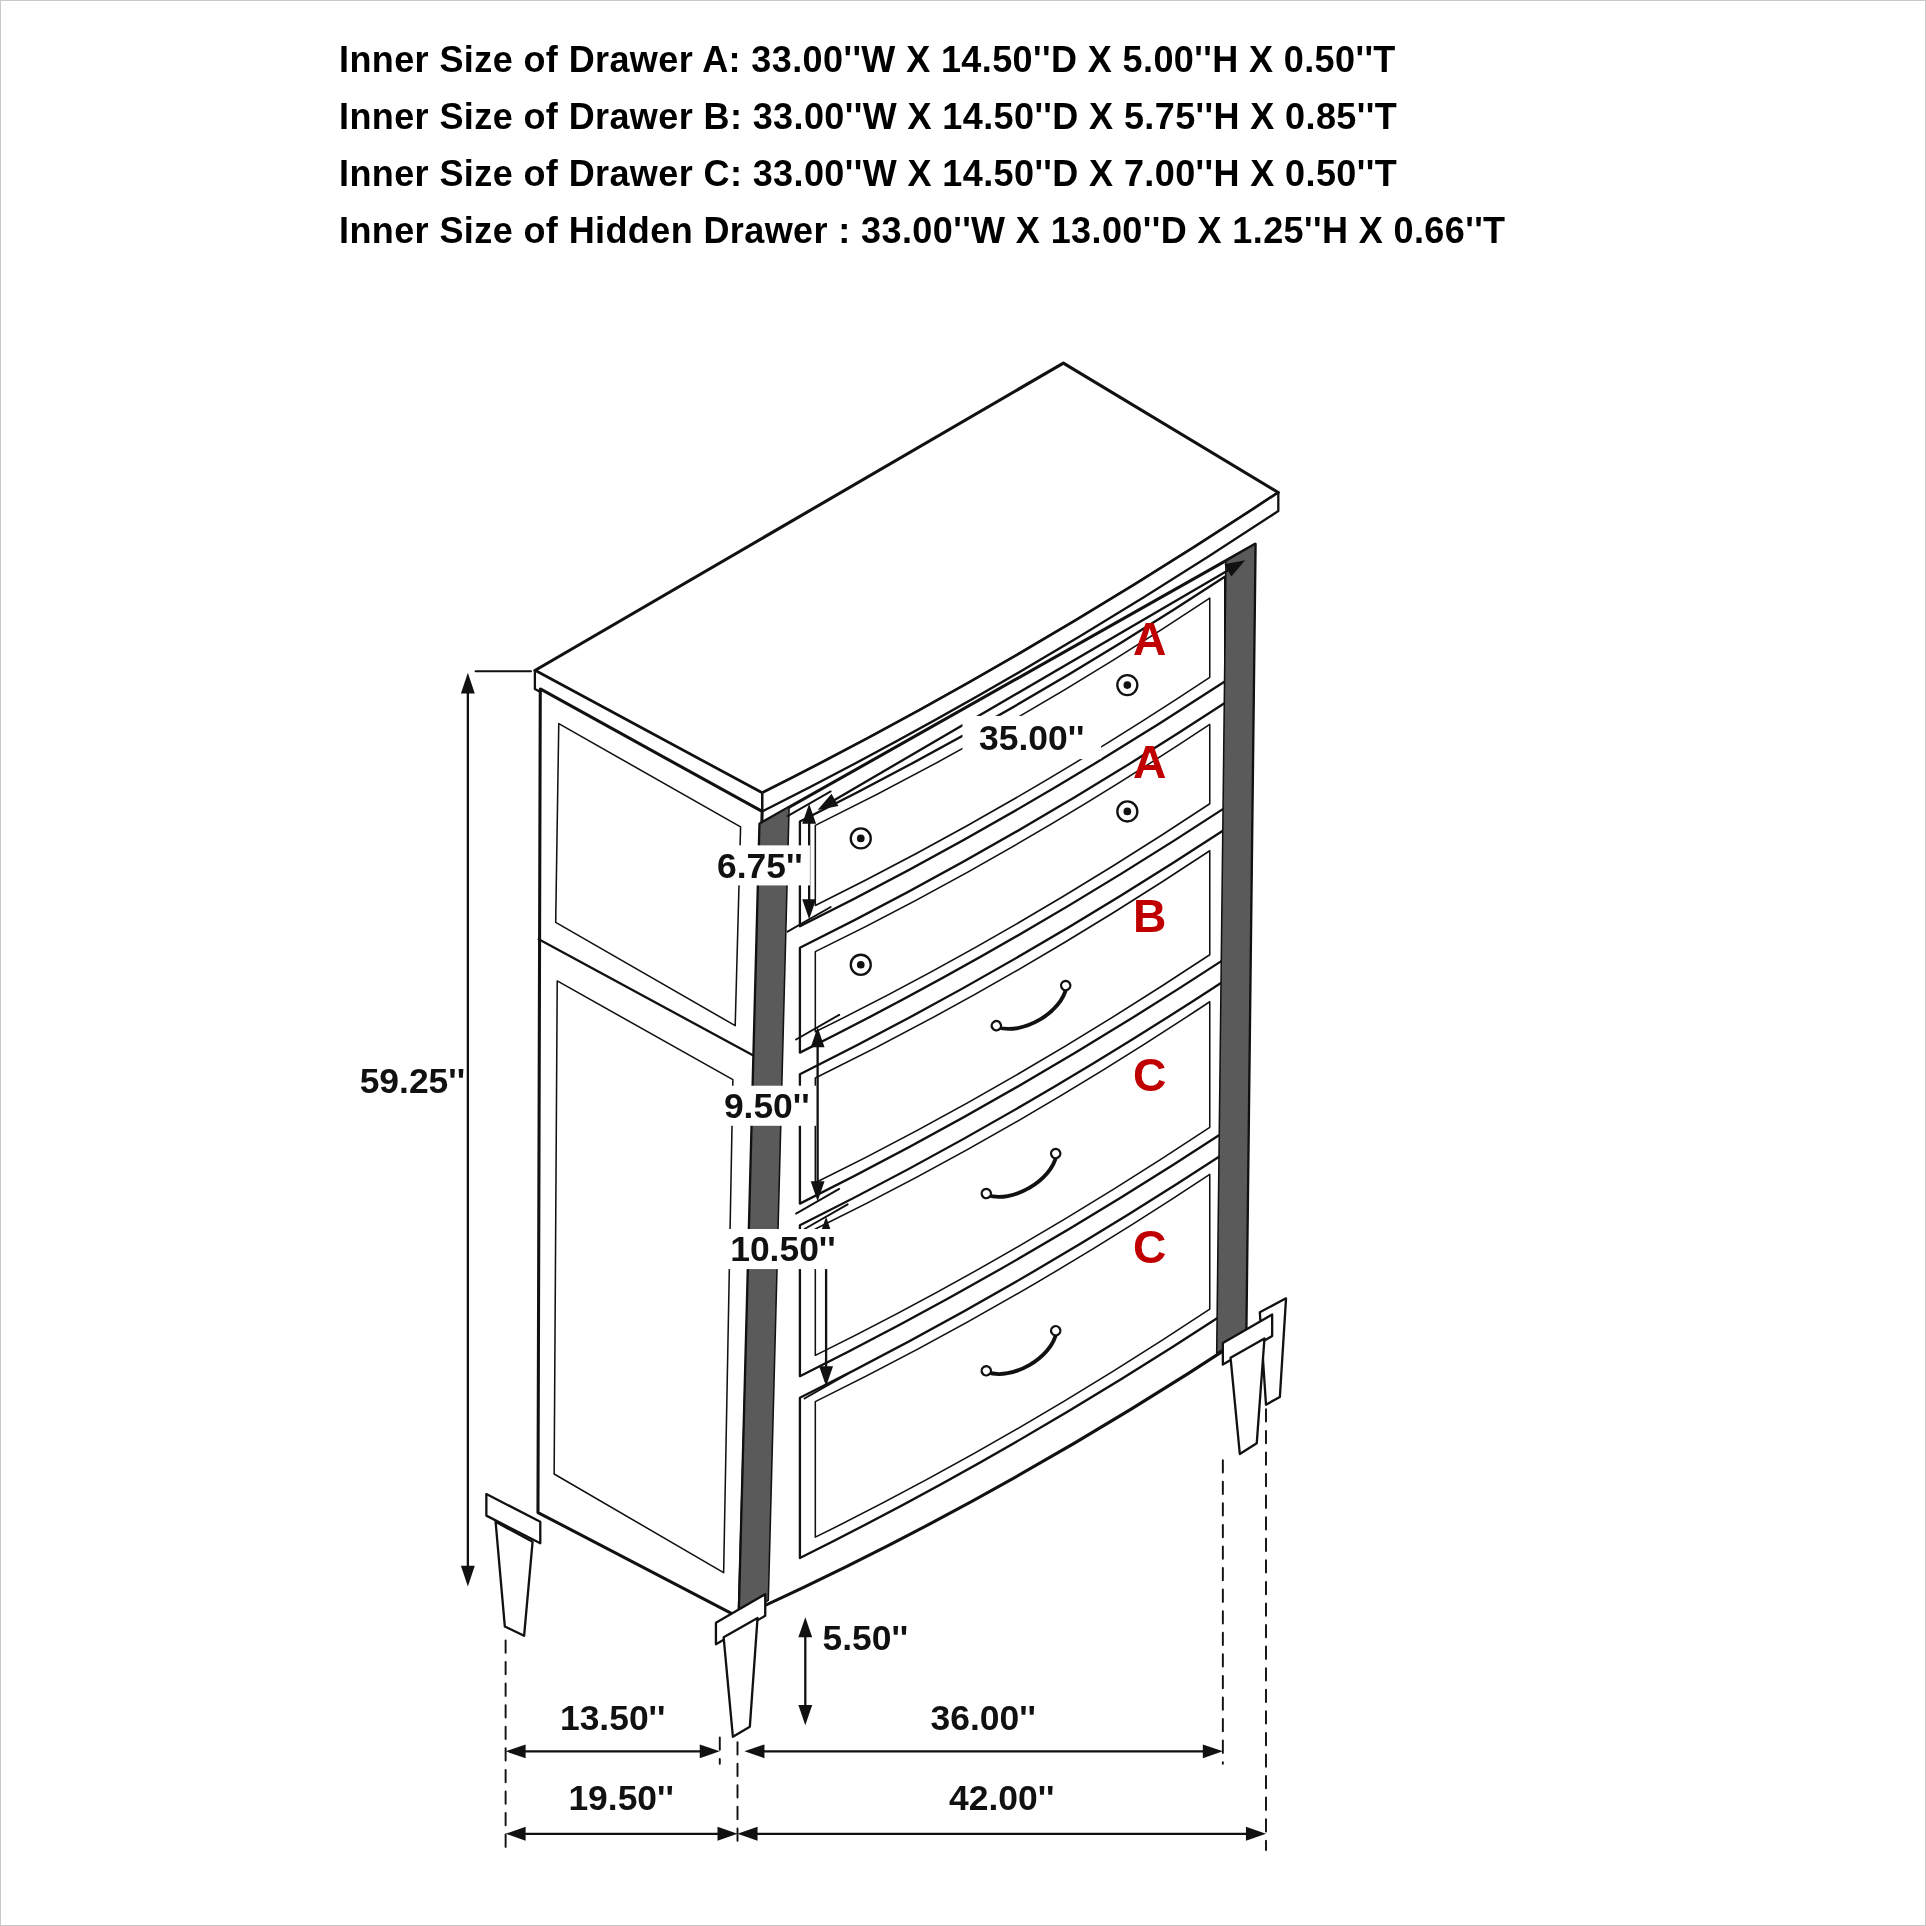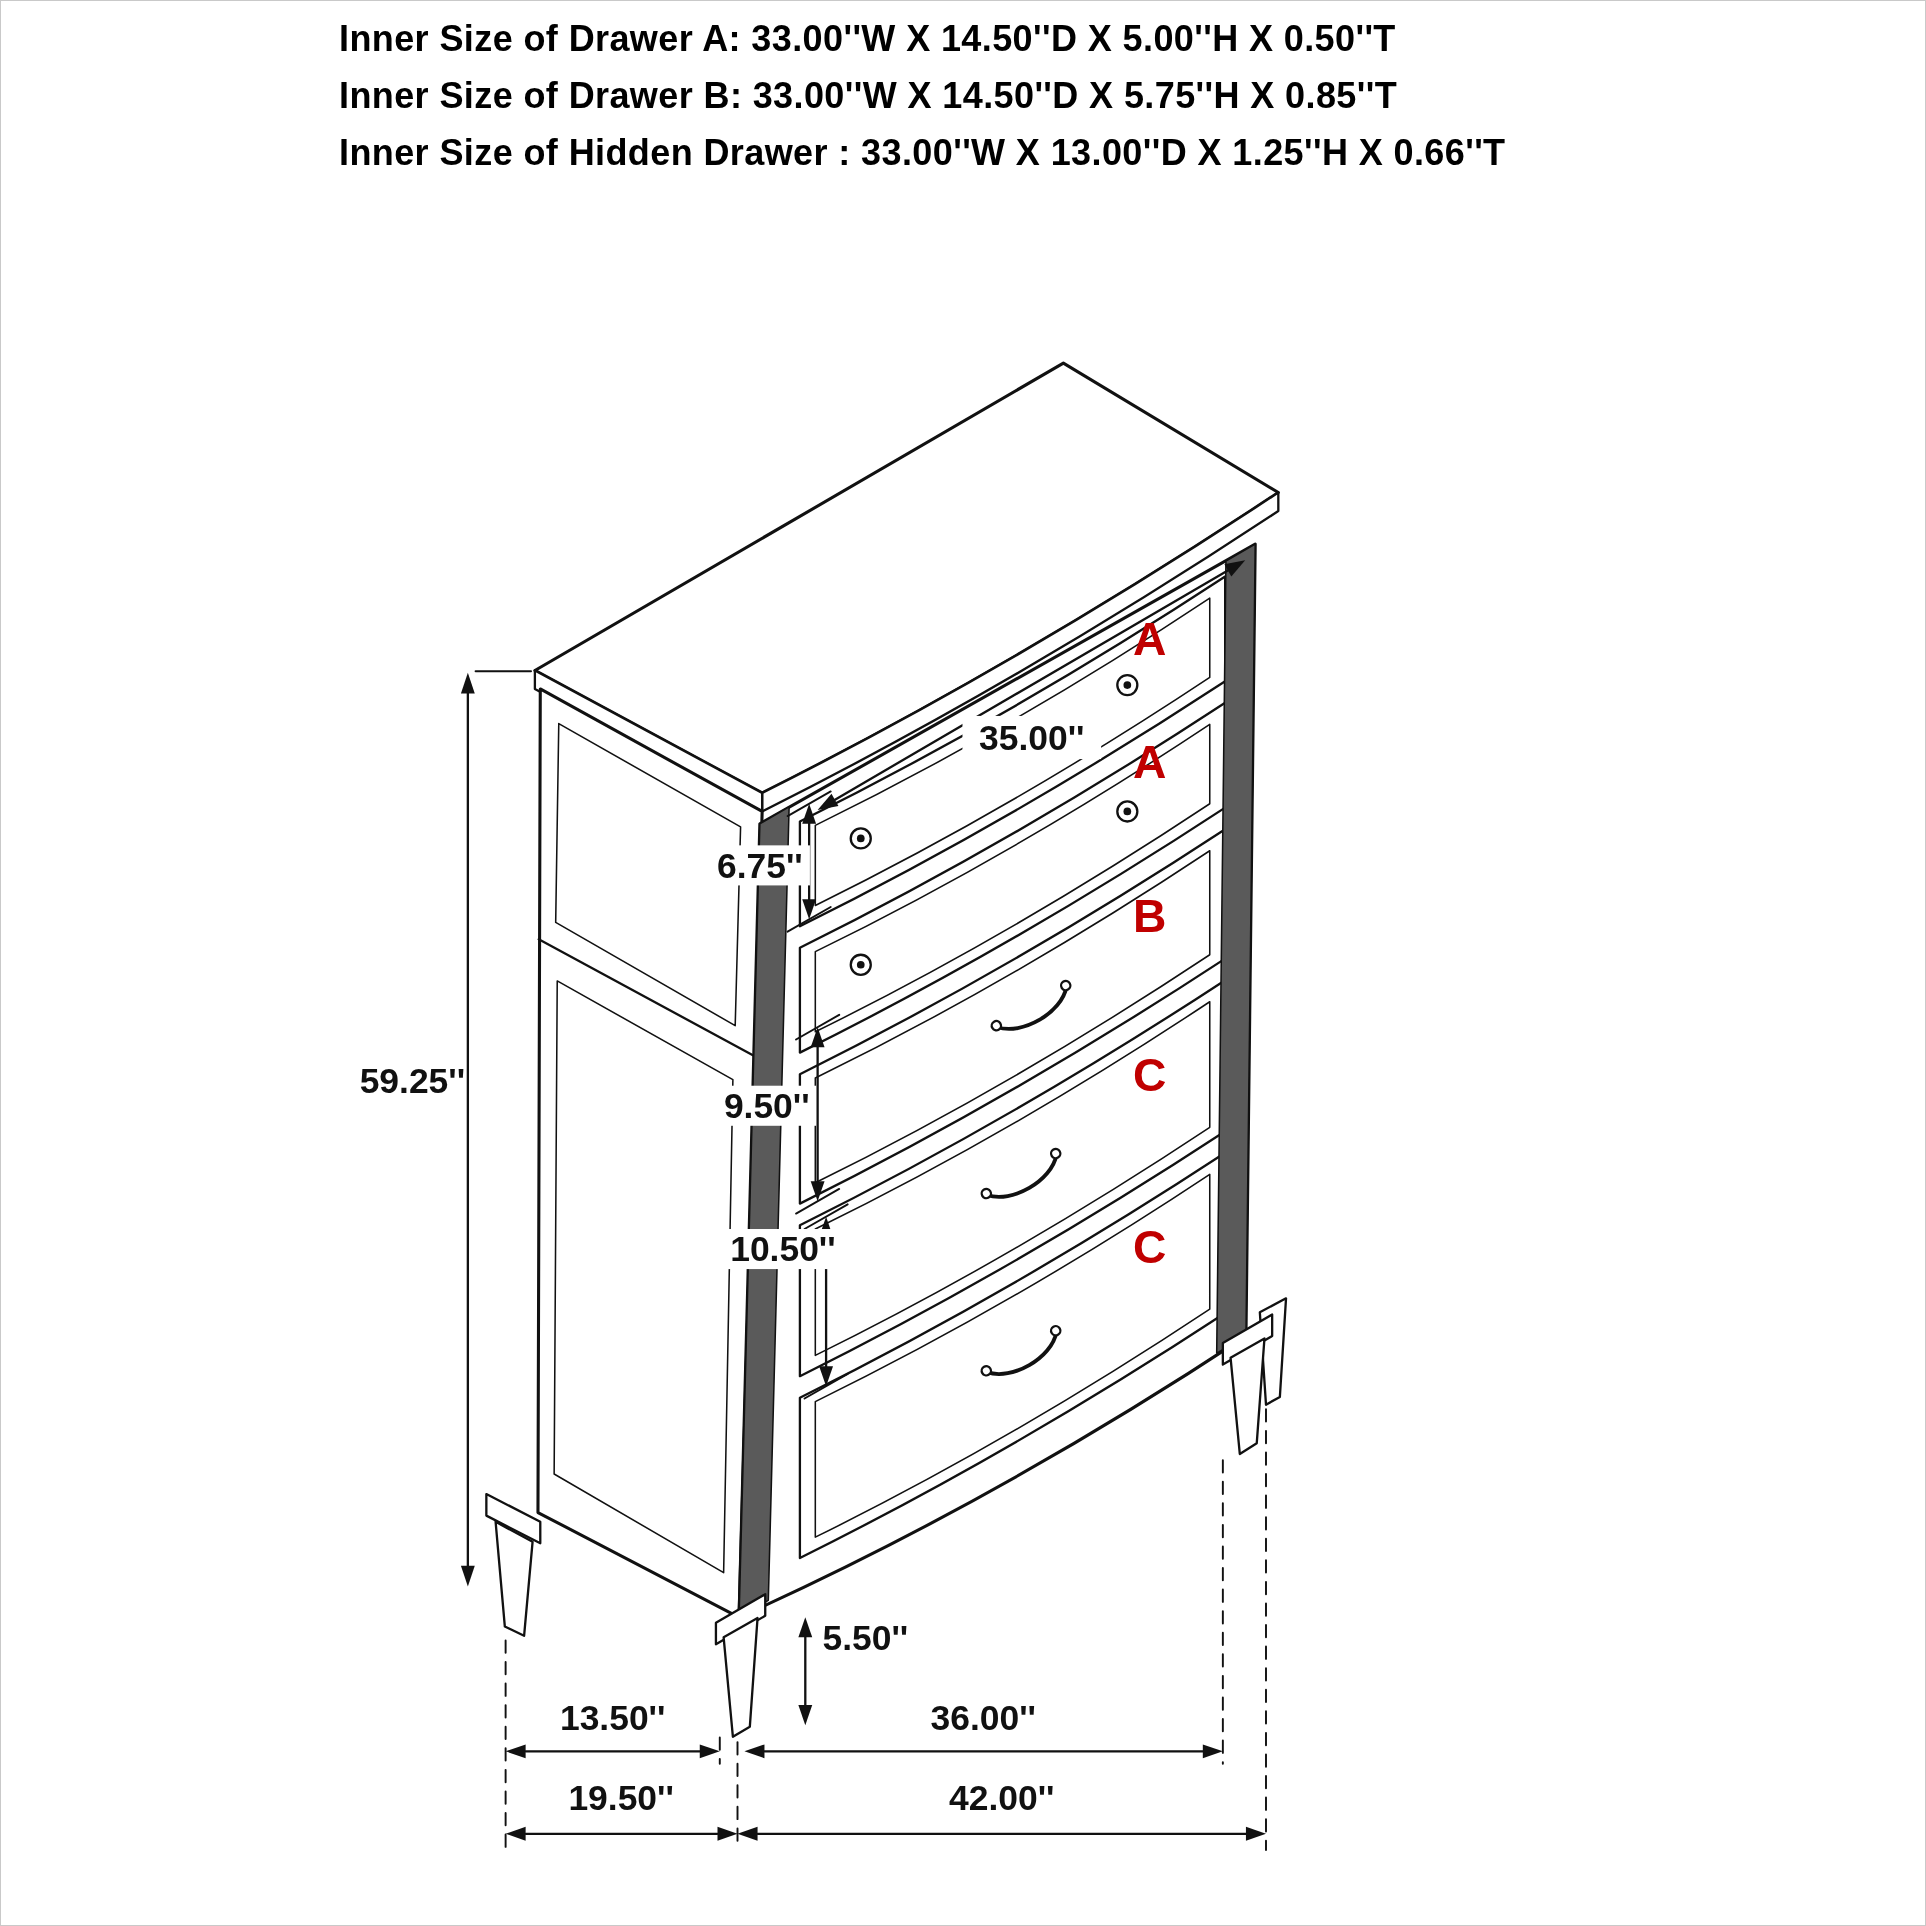--- a/index.html
+++ b/index.html
@@ -7,21 +7,21 @@
     position:relative;
     width:1926px;height:1926px;
     background:#ffffff;
     box-sizing:border-box;
     border:1.5px solid #c9c9c9;
     overflow:hidden;
     font-family:"Liberation Sans", sans-serif;
   }
   .specs{
     position:absolute;
-    left:338px;top:9px;
+    left:338px;top:30px;
     color:#000;
     font-size:36px;
     font-weight:700;
     line-height:57px;
     white-space:nowrap;
     letter-spacing:0.4px;
   }
   svg{position:absolute;left:0;top:0;}
   .dim-label{
     font-family:"Liberation Sans", sans-serif;
@@ -222,17 +222,18 @@
         <text class="drawer-label" x="1491" y="1415" text-anchor="middle" fill="#c00000">C</text>
         <text class="drawer-label" x="1491" y="1638" text-anchor="middle" fill="#c00000">C</text>
       </g>
 
     </g>
   </svg>
 
   <div class="specs">
     <div>Inner Size of Drawer A: 33.00''W X 14.50''D X 5.00''H X 0.50''T</div>
     <div>Inner Size of Drawer B: 33.00''W X 14.50''D X 5.75''H X 0.85''T</div>
+    <div>Inner Size of Drawer C: 33.00''W X 14.50''D X 7.00''H X 0.50''T</div>
     <div>Inner Size of Hidden Drawer : 33.00''W X 13.00''D X 1.25''H X 0.66''T</div>
   </div>
 
 </div>
 
 
 </body></html>

